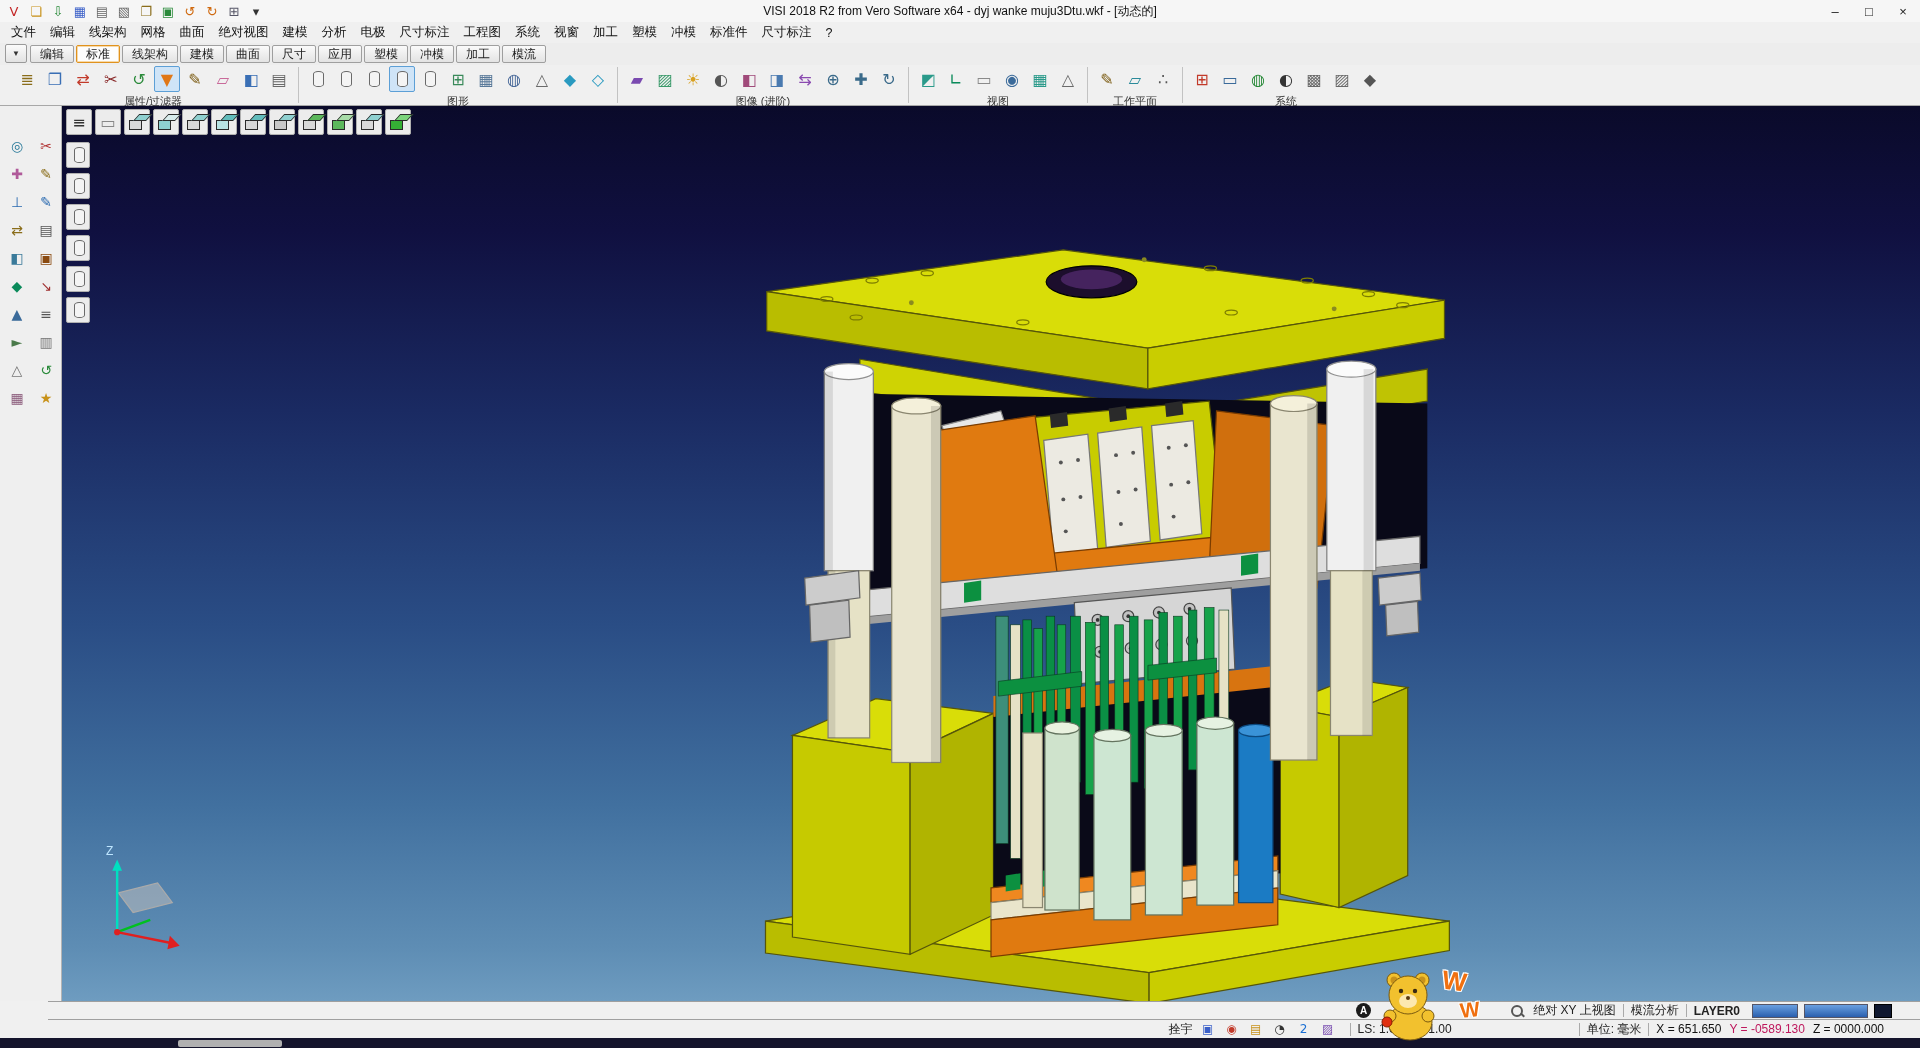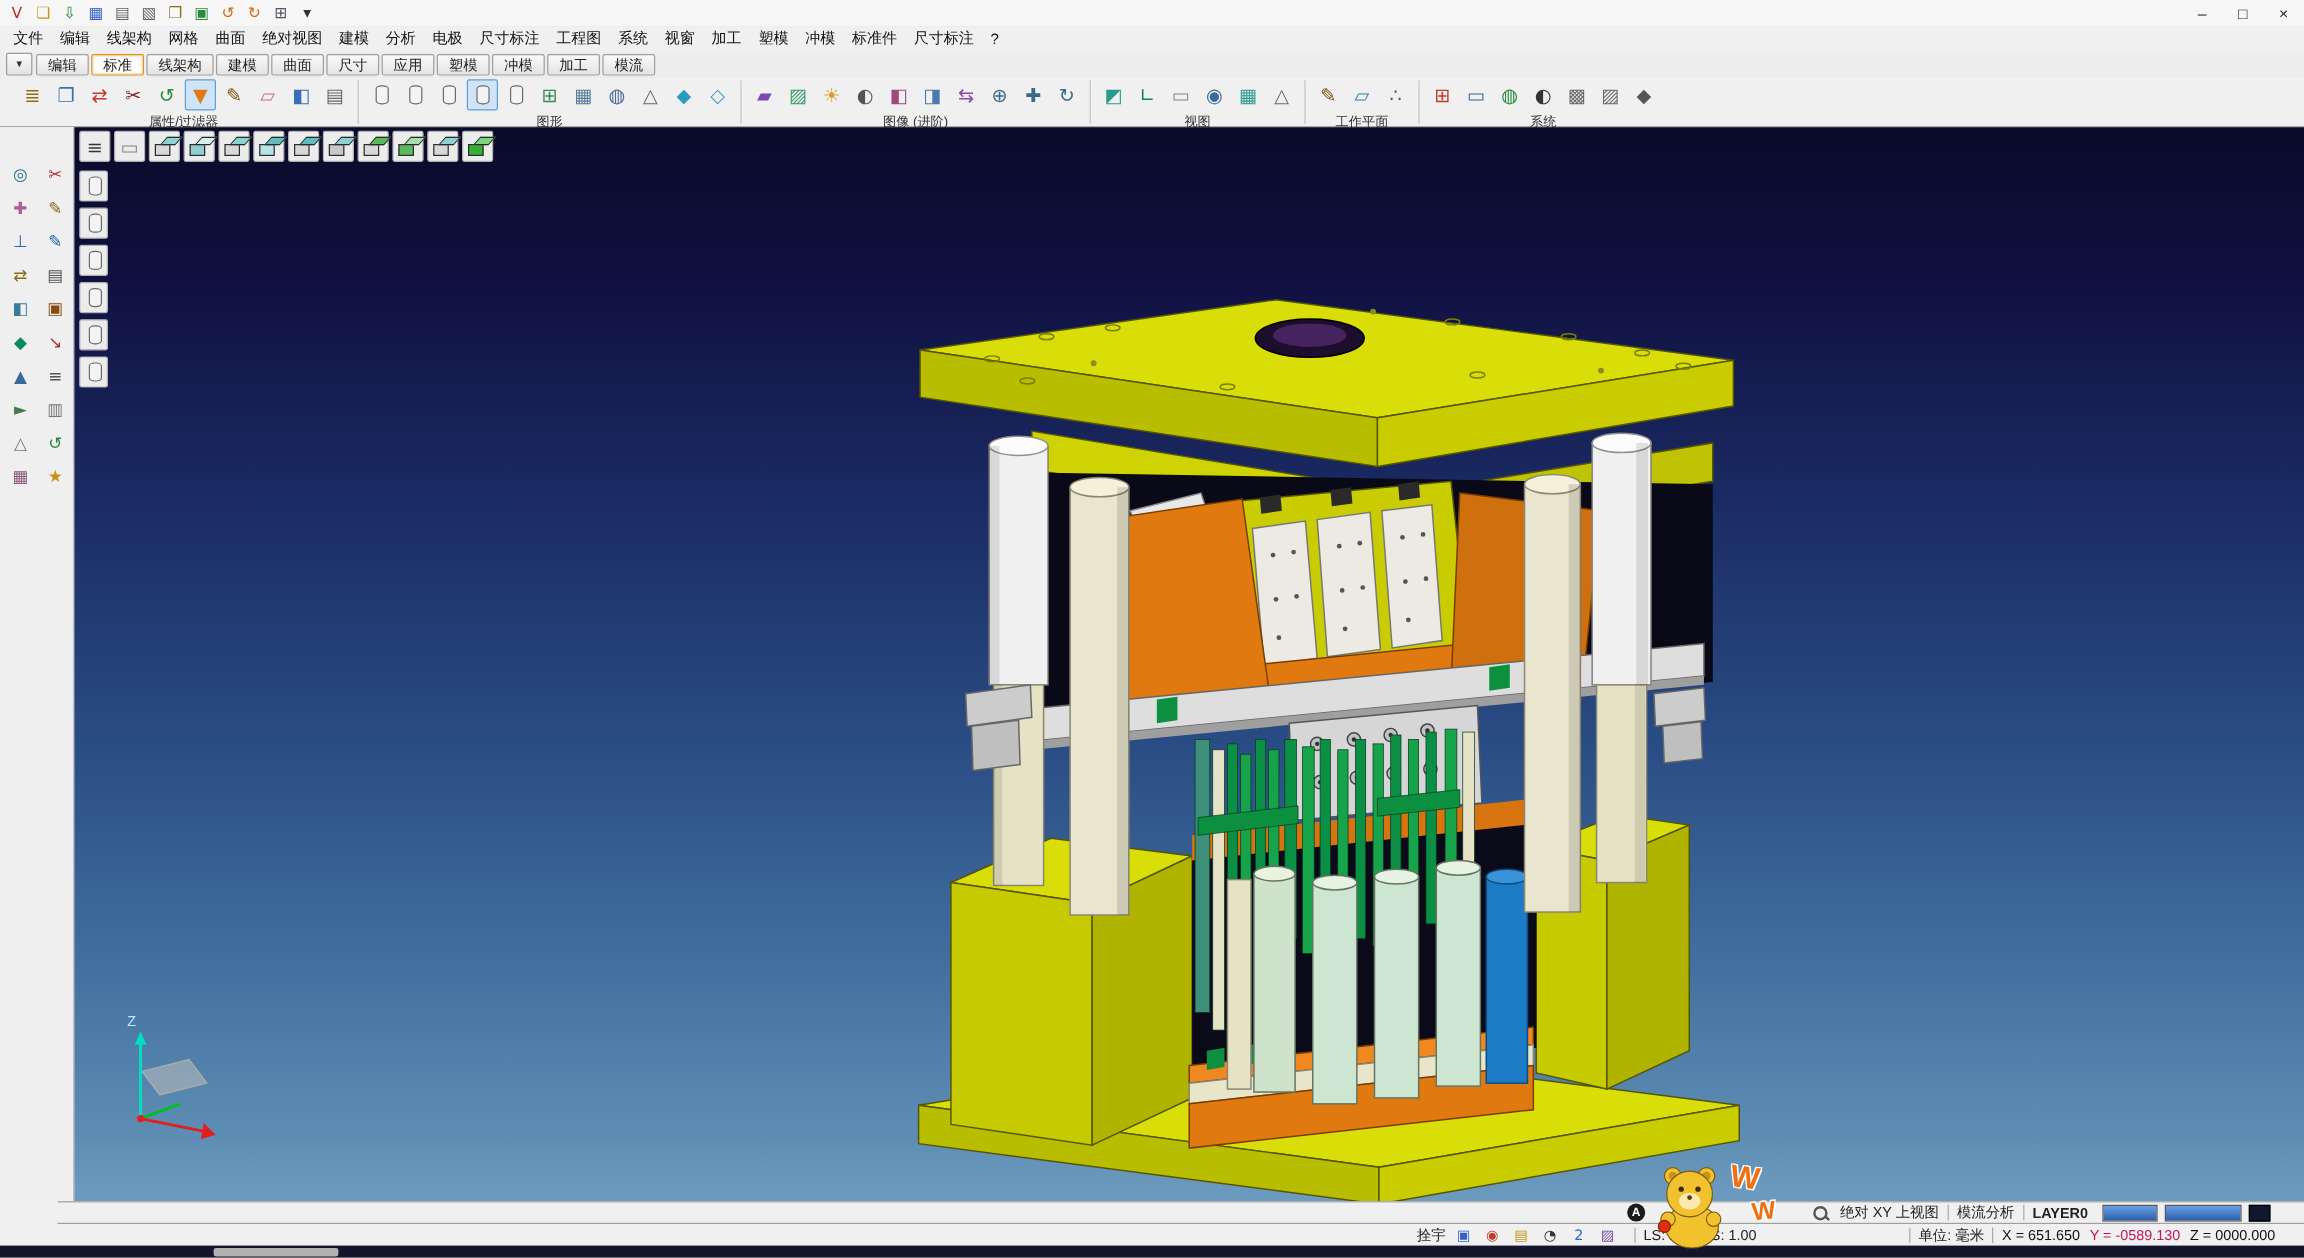--- a/index.html
+++ b/index.html
@@ -22,21 +22,21 @@
             font-size:8px;display:flex;align-items:center;justify-content:center;color:#333;border-radius:2px;}
   .tabs{display:flex;gap:2px;}
   .tab{font-size:12px;height:16px;line-height:16px;padding:0 9px;margin-bottom:2px;border:1px solid #9f9f9f;border-radius:2px;
        background:linear-gradient(#fafafa,#e3e3e3);color:#222;}
   .tab.active{background:#fdfdfd;border:1px solid #e0921e;box-shadow:inset 0 0 0 1px #f7d9a8;}
   
   .toolbar{position:absolute;left:0;top:65px;width:100%;height:41px;background:#f0f0f0;border-bottom:1px solid #a8a8a8;
            display:flex;align-items:stretch;padding-left:8px;box-sizing:border-box;}
   .tb-group{display:flex;flex-direction:column;align-items:center;justify-content:flex-start;padding:1px 6px 0 6px;}
   .tb-icons{display:flex;gap:2px;align-items:center;}
-  .tb-label{font-size:11px;color:#333;margin-top:2px;}
+  .tb-label{font-size:11px;color:#333;margin-top:2px;text-decoration:underline;}
   .tb-sep{width:1px;background:#c2c2c2;margin:2px 0;}
   
   .icon{display:inline-flex;align-items:center;justify-content:center;width:24px;height:24px;font-size:16px;
         font-family:"DejaVu Sans",sans-serif;border:1px solid transparent;border-radius:2px;background:transparent;}
   .icon.active{background:#cfe4f7;border:1px solid #5c9fd6;}
   .icon.cyl{position:relative;}
   .icon.cyl::before{content:"";position:absolute;left:7px;top:4px;width:9px;height:14px;background:#f4f4f4;border:1px solid #6a6a6a;border-radius:5px/3px;}
   .icon.cube{position:relative;background:#ececec;border:1px solid #b2b2b2;}
   .icon.cube::before{content:"";position:absolute;left:4px;top:10px;width:11px;height:8px;background:var(--face,#ddd);border:1px solid #2a2a2a;}
   .icon.cube::after{content:"";position:absolute;left:8px;top:4px;width:11px;height:5px;background:var(--top,#9ad);border:1px solid #2a2a2a;
@@ -51,21 +51,21 @@
   .model-svg{position:absolute;inset:0;width:100%;height:100%;}
   .view-row{position:absolute;left:4px;top:3px;display:flex;gap:3px;z-index:5;}
   .view-row .icon{background:#ececec;border:1px solid #b0b0b0;width:24px;height:24px;}
   .cyl-col{position:absolute;left:4px;top:36px;display:flex;flex-direction:column;gap:5px;z-index:5;}
   .cyl-col .icon{background:#ececec;border:1px solid #b0b0b0;width:22px;height:24px;}
   .axis-z{position:absolute;left:44px;top:738px;color:#bfe6ff;font-size:12px;z-index:4;}
   
   .status-row{position:absolute;left:0;right:0;height:18px;background:#f0f0f0;border-top:1px solid #9f9f9f;
               display:flex;align-items:center;justify-content:flex-end;font-size:12px;color:#222;z-index:10;box-sizing:border-box;margin-left:48px;}
   .status-upper{top:1001px;padding-right:28px;}
-  .status-lower{top:1019px;height:19px;padding-right:24px;}
+  .status-lower{top:1019px;height:19px;padding-right:36px;}
   .st-sep{width:1px;height:13px;background:#aaa;margin:0 7px;flex:none;}
   .st-text{white-space:nowrap;}
   .search-glyph{position:relative;width:16px;height:16px;margin-right:8px;flex:none;}
   .search-glyph::before{content:"";position:absolute;left:2px;top:2px;width:8px;height:8px;border:2px solid #555;border-radius:50%;}
   .search-glyph::after{content:"";position:absolute;left:11px;top:11px;width:5px;height:2px;background:#555;transform:rotate(45deg);}
   .layer-bar1{width:44px;height:12px;border:1px solid #556;background:linear-gradient(#6aa0e0,#2a5fae);margin-left:12px;flex:none;}
   .layer-bar2{width:62px;height:12px;border:1px solid #556;background:linear-gradient(#6aa0e0,#2a5fae);margin-left:6px;flex:none;}
   .layer-dark{width:16px;height:12px;border:1px solid #000;background:#101830;margin-left:6px;flex:none;}
   .st-icons{display:flex;gap:2px;margin:0 4px;}
   .st-icons .icon{width:20px;height:16px;font-size:12px;}
@@ -97,20 +97,21 @@
         <span class="icon glyph" style="color: rgb(58, 95, 200);">▦</span>
         <span class="icon glyph" style="color: rgb(102, 102, 102);">▤</span>
         <span class="icon glyph" style="color: rgb(102, 102, 102);">▧</span>
         <span class="icon glyph" style="color: rgb(138, 109, 26);">❐</span>
         <span class="icon glyph" style="color: rgb(42, 138, 58);">▣</span>
         <span class="icon glyph" style="color: rgb(208, 106, 16);">↺</span>
         <span class="icon glyph" style="color: rgb(208, 106, 16);">↻</span>
         <span class="icon glyph" style="color: rgb(85, 85, 102);">⊞</span>
         <span class="icon glyph" style="color: rgb(51, 51, 51);">▾</span>
       </div>
+    <div class="title-text">VISI 2018 R2 from Vero Software x64 - dyj wanke muju3Dtu.wkf - [动态的]</div>
     <div class="win-controls">
       <span class="win-btn">–</span>
       <span class="win-btn">□</span>
       <span class="win-btn">×</span>
     </div>
   </div>
 
   <div class="menubar">
       <span class="menu-item">文件</span>
       <span class="menu-item">编辑</span>

